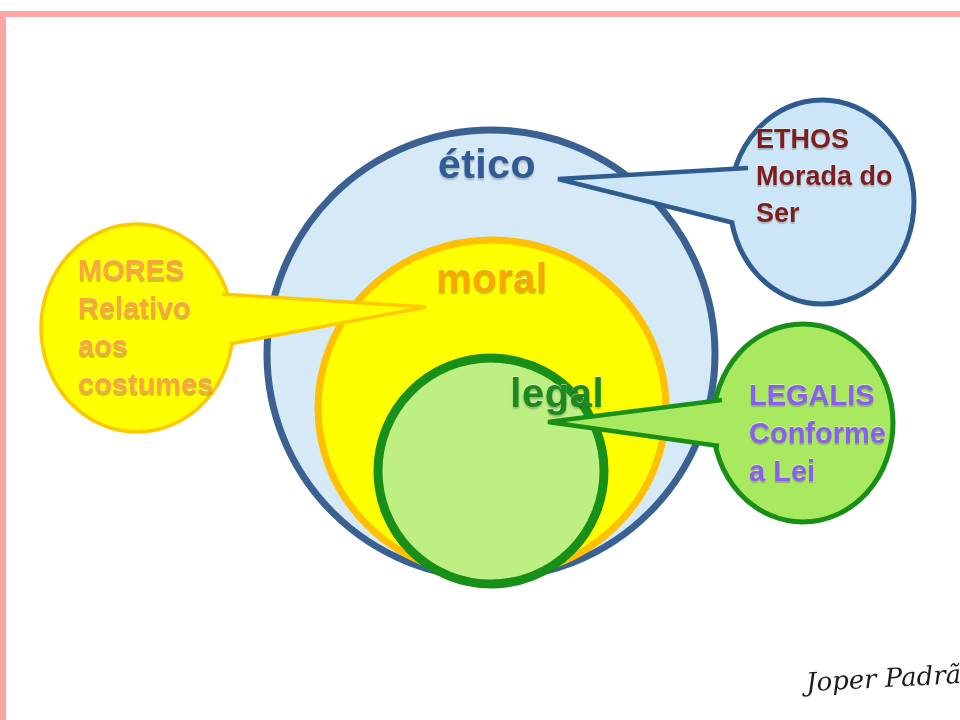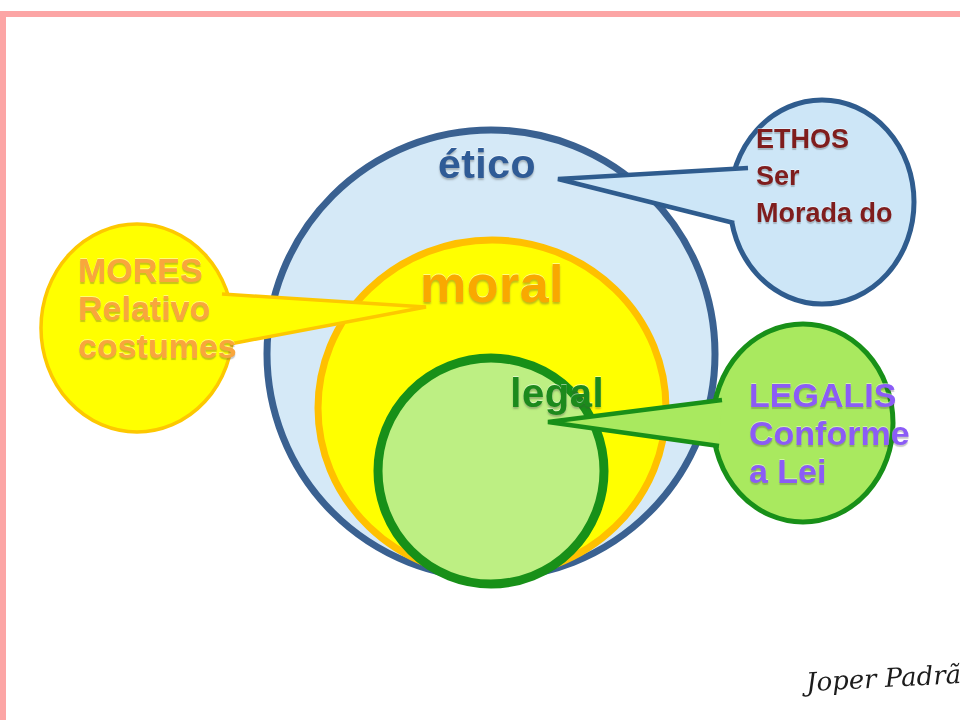--- a/index.html
+++ b/index.html
@@ -18,27 +18,27 @@
   .label {
     position: absolute;
     font-weight: 700;
     line-height: 1;
     text-align: center;
     letter-spacing: 0.5px;
     text-shadow: 0 2px 2px rgba(70,70,70,0.35), 0 -1px 0 rgba(255,255,255,0.5);
     white-space: nowrap;
   }
   .label-etico { left: 361px; top: 127px; width: 240px; font-size: 41px; }
-  .label-moral { left: 366px; top: 241px; width: 240px; font-size: 52px; }
+  .label-moral { left: 366px; top: 241px; width: 240px; font-size: 40px; }
   .label-legal { left: 358px; top: 356px; width: 240px; font-size: 40px; text-align: right; }
 
   .callout-text {
     position: absolute;
     font-weight: 700;
-    font-size: 34px;
+    font-size: 29px;
     line-height: 38px;
     text-shadow: 0 2px 1px rgba(70,70,70,0.3), 0 -1px 0 rgba(255,255,255,0.45);
     white-space: nowrap;
   }
   .callout-ethos-text   { left: 750px; top: 104px; font-size: 27px; line-height: 37px; }
   .callout-mores-text   { left: 72px;  top: 234px; }
   .callout-legalis-text { left: 743px; top: 359px; }
 
   .signature {
     position: absolute;
@@ -78,27 +78,28 @@
       <path d="M 716 383 L 542 405 L 713 429" stroke-width="4.5" stroke-linejoin="miter" fill="#a9e95f" stroke="#189018"></path>
     </g>
   </svg>
 
   <div class="label label-etico" style="color: rgb(47, 91, 150);">ético</div>
   <div class="label label-moral" style="color: rgb(249, 168, 0);">moral</div>
   <div class="label label-legal" style="color: rgb(28, 138, 28);">legal</div>
 
   <div class="callout-text callout-ethos-text" style="color: #7f1d1d;">
     <div>ETHOS</div>
+    <div>Morada do</div>
     <div>Ser</div>
-    <div>Morada do</div>
   </div>
 
   <div class="callout-text callout-mores-text" style="color: rgb(249, 166, 60);">
     <div>MORES</div>
     <div>Relativo</div>
+    <div>aos</div>
     <div>costumes</div>
   </div>
 
   <div class="callout-text callout-legalis-text" style="color: #8b5cf6;">
     <div>LEGALIS</div>
     <div>Conforme</div>
     <div>a Lei</div>
   </div>
 
   <div class="signature">Joper Padrão</div>

